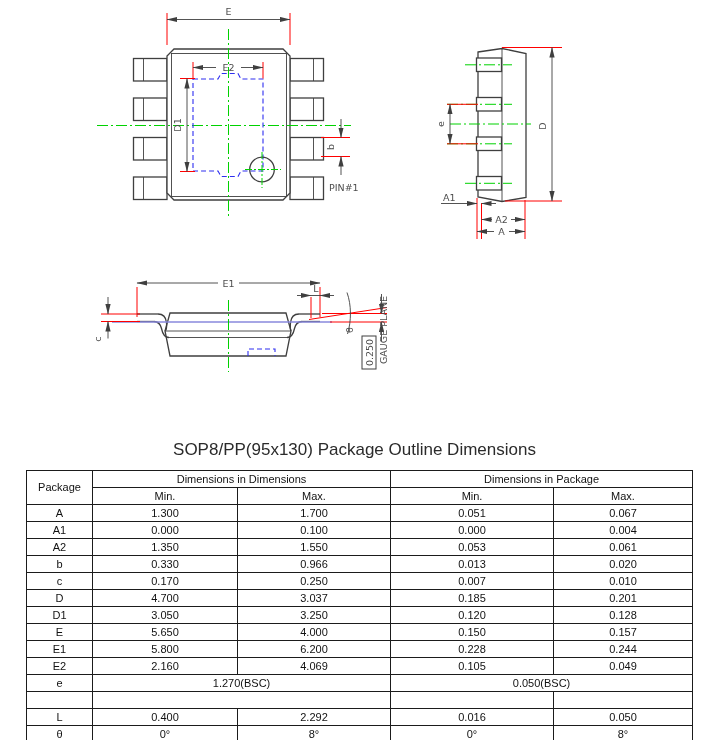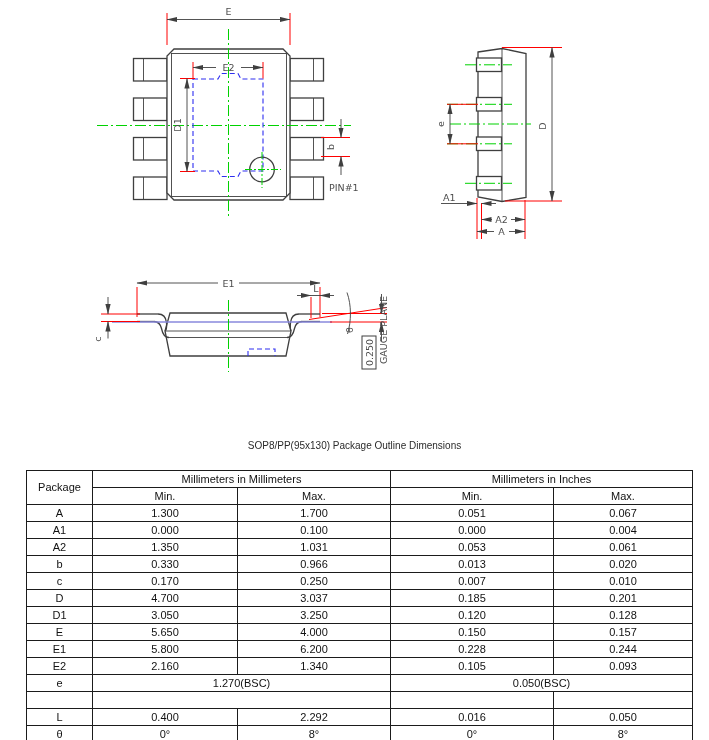--- a/index.html
+++ b/index.html
@@ -13,21 +13,21 @@
   .thin{stroke:#3f3f3f;fill:none;stroke-width:0.9;}
   .dim {stroke:#3f3f3f;fill:none;stroke-width:0.9;}
   .red {stroke:#ff0000;fill:none;stroke-width:1;}
   .grn {stroke:#00d200;fill:none;stroke-width:1;stroke-dasharray:11 3 2 3;}
   .grs {stroke:#00d200;fill:none;stroke-width:1;stroke-dasharray:7 2 2 2;}
   .blu {stroke:#2e2ef0;fill:none;stroke-width:1.1;stroke-dasharray:5 3;}
   .seat{stroke:#8888dd;fill:none;stroke-width:1.4;}
   .lbl {font:9.5px "DejaVu Sans",sans-serif;fill:#4d4d4d;}
 
   .title{position:absolute;left:0;top:440px;width:709px;text-align:center;
-         font-size:10px;color:#2b2b2b;}
+         font-size:17px;color:#2b2b2b;}
 
   table.dims{position:absolute;left:26px;top:470px;width:666px;border-collapse:collapse;
          table-layout:fixed;font-size:11px;color:#111;}
   table.dims{border:1.5px solid #1b1b1b;}
   table.dims td,table.dims th{border:1px solid #1b1b1b;padding:0;height:16px;
          text-align:center;font-weight:400;vertical-align:middle;line-height:1.1;
          overflow:hidden;white-space:nowrap;}
   table.dims tr.gh th{height:16px;}
 </style>
 </head>
@@ -204,22 +204,22 @@
   <colgroup>
         <col style="width:66px">
         <col style="width:145px">
         <col style="width:153px">
         <col style="width:163px">
         <col style="width:139px">
       </colgroup>
   <thead>
     <tr class="gh">
       <th rowspan="2">Package</th>
-      <th colspan="2">Millimeters in Millimeters</th>
-      <th colspan="2">Millimeters in Inches</th>
+      <th colspan="2">Dimensions in Dimensions</th>
+      <th colspan="2">Dimensions in Package</th>
     </tr>
     <tr>
       <th>Min.</th>
       <th>Max.</th>
       <th>Min.</th>
       <th>Max.</th>
     </tr>
   </thead>
   <tbody>
     <tr>
@@ -232,21 +232,21 @@
     <tr>
           <td>A1</td>
           <td>0.000</td>
           <td>0.100</td>
           <td>0.000</td>
           <td>0.004</td>
         </tr>
     <tr>
           <td>A2</td>
           <td>1.350</td>
-          <td>1.031</td>
+          <td>1.550</td>
           <td>0.053</td>
           <td>0.061</td>
         </tr>
     <tr>
           <td>b</td>
           <td>0.330</td>
           <td>0.966</td>
           <td>0.013</td>
           <td>0.020</td>
         </tr>
@@ -281,23 +281,23 @@
     <tr>
           <td>E1</td>
           <td>5.800</td>
           <td>6.200</td>
           <td>0.228</td>
           <td>0.244</td>
         </tr>
     <tr>
           <td>E2</td>
           <td>2.160</td>
-          <td>1.340</td>
+          <td>4.069</td>
           <td>0.105</td>
-          <td>0.093</td>
+          <td>0.049</td>
         </tr>
     <tr>
       <td>e</td>
       <td colspan="2">1.270(BSC)</td>
       <td colspan="2">0.050(BSC)</td>
     </tr>
     <tr>
       <td></td>
       <td colspan="2"></td>
       <td></td>

